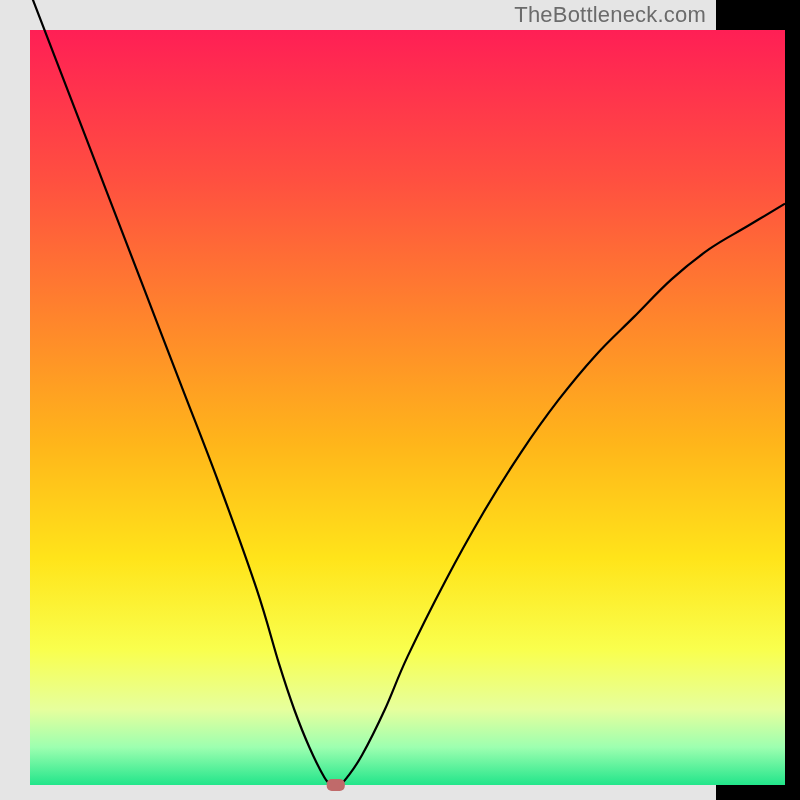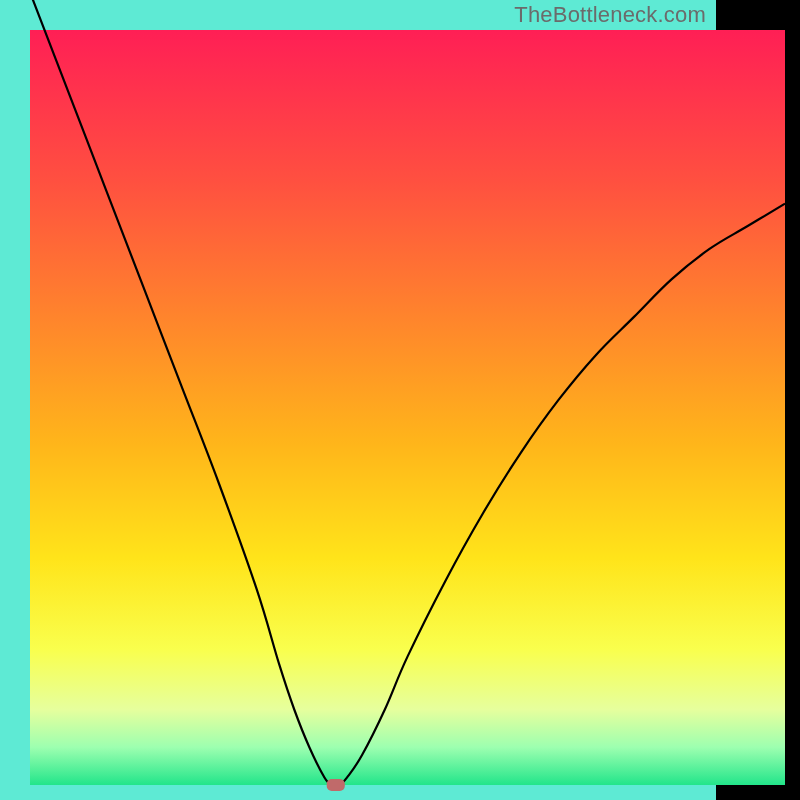--- a/index.html
+++ b/index.html
@@ -10,21 +10,21 @@
     overflow: hidden;
     background: #000;
     font-family: Arial, Helvetica, sans-serif;
   }
   .frame {
     position: absolute;
     left: 0;
     top: 0;
     width: 716px;
     height: 800px;
-    background: #5eead4;
+    background: #e5e5e5;
   }
   .watermark {
     position: absolute;
     top: 2px;
     right: 10px;
     color: #6b6b6b;
     font-size: 22px;
     letter-spacing: 0.2px;
     z-index: 10;
   }

